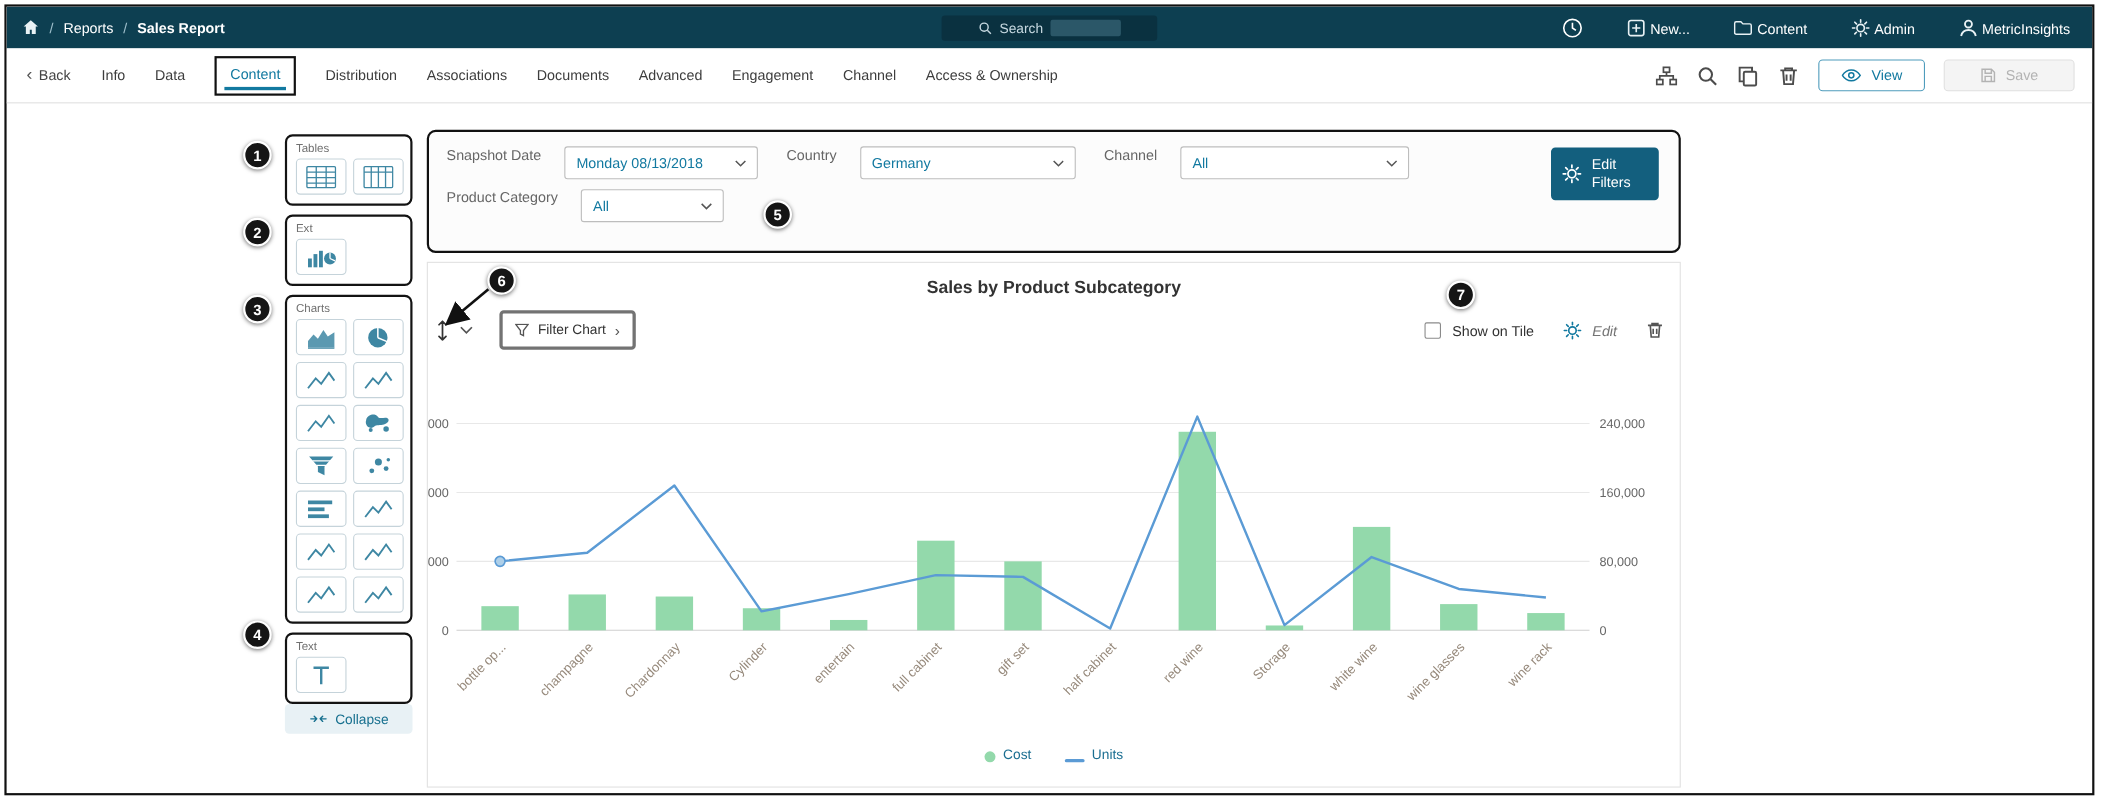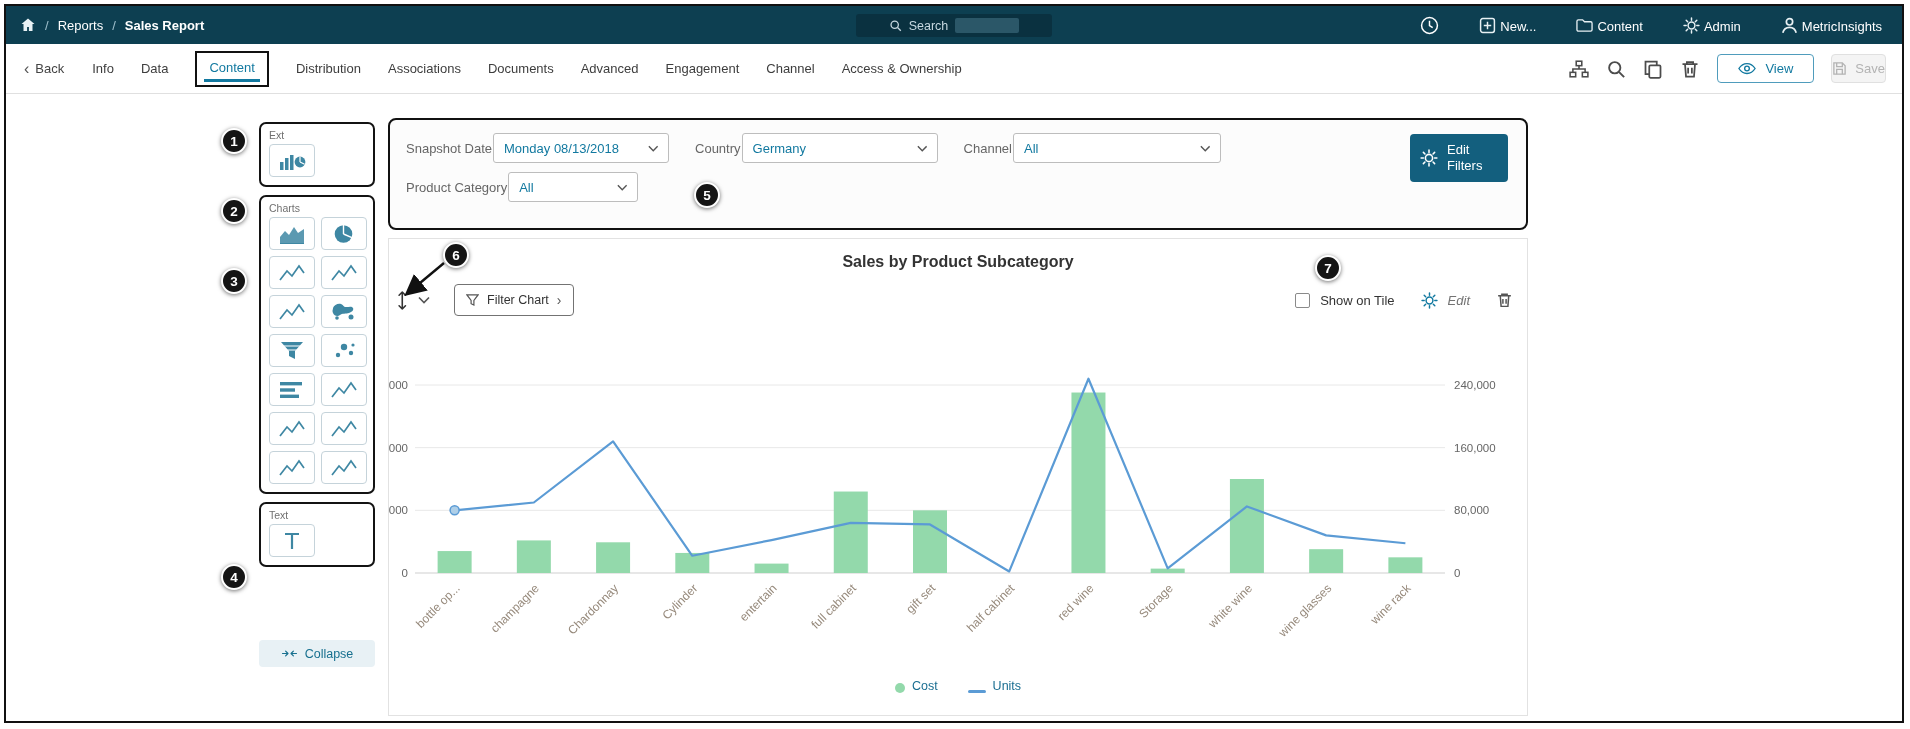--- a/index.html
+++ b/index.html
@@ -25,55 +25,55 @@
   .back { display:flex; align-items:center; gap:6px; padding-left:18px; font-size:13px; color:#444; cursor:pointer; }
   .back .chev { font-size:16px; color:#555; }
   .tabs { display:flex; align-items:center; gap:27px; margin-left:28px; }
   .tab { font-size:13px; color:#3d3d3d; cursor:pointer; white-space:nowrap; }
   .tab.active { color:#1279a0; border:2px solid #111; padding:7px 12px 10px; position:relative; background:#fff; }
   .tab.active:after { content:''; position:absolute; left:7px; right:7px; bottom:3px; height:3px; background:#1279a0; }
   .tab-actions { margin-left:auto; display:flex; align-items:center; gap:17px; padding-right:16px; }
   .icon-btn { width:20px; height:20px; color:#4c4c4c; display:flex; cursor:pointer; }
   .btn-view { display:flex; align-items:center; gap:9px; border:1px solid #4f9cbc; color:#1279a0; border-radius:4px; padding:6px 20px; font-size:13px; background:#fff; cursor:pointer; }
   .btn-view .icon { width:18px; height:13px; display:flex; }
-  .btn-save { display:flex; align-items:center; gap:8px; border:1px solid #e0e0e0; color:#b3b3b3; border-radius:4px; padding:6px 0; font-size:13px; background:#f4f4f4; }
+  .btn-save { display:flex; align-items:center; gap:8px; border:1px solid #e0e0e0; color:#b3b3b3; border-radius:4px; padding:6px 32px; font-size:13px; background:#f4f4f4; }
   .btn-save .icon { width:15px; height:15px; display:flex; }
 
   
   .palette { position:absolute; left:253px; top:116px; width:122px; }
   .section { border:2px solid #131313; border-radius:7px; background:#fff; padding:5px 8px 8px; margin-bottom:8px; width:116px; }
   .sec-label { font-size:10.5px; color:#707070; display:block; margin-bottom:3px; }
   .icon-grid { display:grid; grid-template-columns:repeat(2,46px); gap:6px; }
   .pal-btn { width:46px; height:33px; border:1px solid #c5d3da; border-radius:4px; background:#fff; display:flex; align-items:center; justify-content:center; color:#3e87a3; cursor:pointer; }
   .pal-btn svg { width:28px; height:22px; }
   .collapse-btn { position:absolute; left:253px; top:634px; width:116px; height:27px; background:#e8f1f5; border-radius:4px; display:flex; align-items:center; justify-content:center; gap:7px; color:#17708f; font-size:12.5px; cursor:pointer; }
   .collapse-btn .icon { width:17px; height:13px; display:flex; }
 
   
   .filter-panel { position:absolute; left:382px; top:112px; width:1140px; height:112px; border:2px solid #111; border-radius:8px; background:#fcfcfc; }
   .filter-rows { position:absolute; left:16px; top:13px; display:flex; flex-direction:column; gap:9px; }
   .f-row { display:flex; align-items:center; gap:26px; }
-  .filter-group { display:flex; align-items:center; gap:1px; }
+  .filter-group { display:flex; align-items:flex-start; gap:21px; }
   .filter-group .flabel { font-size:13px; color:#666; white-space:nowrap; }
   .select { height:30px; border:1px solid #bdbdbd; border-radius:3px; background:#fff; display:flex; align-items:center; justify-content:space-between; padding:0 9px 0 10px; font-size:13px; color:#1279a0; cursor:pointer; }
   .select .caret { width:11px; height:7px; display:flex; color:#555; margin-left:10px; }
   .fg-snapshot-date .select { width:176px; }
   .fg-country .select { width:196px; }
   .fg-channel .select { width:208px; }
   .fg-product-category .select { width:130px; }
   .edit-filters { position:absolute; right:18px; top:14px; width:98px; height:48px; background:#135f7e; color:#fff; border:none; border-radius:4px; display:flex; align-items:center; gap:9px; padding:0 10px; font-size:13px; line-height:1.25; cursor:pointer; font-family:"Liberation Sans",sans-serif; text-align:left; }
   .edit-filters .icon { width:18px; height:18px; display:flex; flex:0 0 auto; }
 
   
   .chart-panel { position:absolute; left:382px; top:232px; width:1140px; height:478px; border:1px solid #e2e2e2; background:#fff; overflow:hidden; }
   .chart-title { text-align:center; margin-top:14px; font-size:16px; font-weight:bold; color:#333; }
   .chart-toolbar { position:absolute; left:8px; right:14px; top:44px; height:34px; display:flex; align-items:center; gap:10px; }
   .handle-icon { width:11px; height:19px; display:flex; color:#333; cursor:grab; }
   .chev-icon { width:12px; height:8px; display:flex; color:#555; cursor:pointer; }
-  .filter-chart { display:flex; align-items:center; gap:8px; border:1px solid #737373; border-radius:4px; background:#fff; padding:7px 11px; font-size:12.5px; color:#333; cursor:pointer; margin-left:14px; font-family:"Liberation Sans",sans-serif; }
+  .filter-chart { display:flex; align-items:center; gap:8px; border:3px solid #737373; border-radius:4px; background:#fff; padding:7px 11px; font-size:12.5px; color:#333; cursor:pointer; margin-left:14px; font-family:"Liberation Sans",sans-serif; }
   .filter-chart .icon { width:13px; height:13px; display:flex; color:#555; }
   .filter-chart .chev-r { color:#555; font-size:14px; }
   .toolbar-right { margin-left:auto; display:flex; align-items:center; gap:10px; font-size:13px; color:#333;padding-left:33px; }
   .checkbox { width:15px; height:15px; border:1.5px solid #8a8a8a; border-radius:2px; background:#fff; cursor:pointer; }
   .gear-teal { width:17px; height:17px; display:flex; color:#1279a0; margin-left:16px; cursor:pointer; }
   .edit-link { color:#737373; cursor:pointer;font-style:italic; }
   .trash-grey { width:17px; height:18px; display:flex; color:#555; margin-left:16px; cursor:pointer; }
   #chart-svg { position:absolute; left:0; top:80px; }
   .legend { position:absolute; left:0; top:440px; width:100%; display:flex; justify-content:center; gap:30px; font-size:12.5px; color:#1a6e91; }
   .legend-item { display:flex; align-items:flex-end; gap:7px; cursor:pointer; }
@@ -214,20 +214,37 @@
               <path d="M2 2h9l3 3v9H2z"></path>
               <path d="M5 2v4h6V2M5 14v-5h6v5"></path>
             </svg>
           </span>
         <span>Save</span>
       </button>
     </div>
   </nav>
 
   <aside class="palette" id="palette">
+      <div class="section">
+        <span class="sec-label">Tables</span>
+        <div class="icon-grid">
+          <button class="pal-btn">
+            <svg viewBox="0 0 28 22" fill="none" stroke="currentColor" stroke-width="1.2">
+              <rect x="1" y="1.5" width="26" height="19" rx="1"></rect>
+              <path d="M1 6.5h26M1 11.5h26M1 16.5h26M9.5 1.5v19M18.5 1.5v19"></path>
+            </svg>
+          </button>
+          <button class="pal-btn">
+            <svg viewBox="0 0 28 22" fill="none" stroke="currentColor" stroke-width="1.2">
+              <rect x="1" y="1.5" width="26" height="19" rx="1"></rect>
+              <path d="M1 6.5h26M7.5 1.5v19M14 1.5v19M20.5 1.5v19"></path>
+            </svg>
+          </button>
+        </div>
+      </div>
       <div class="section">
         <span class="sec-label">Ext</span>
         <div class="icon-grid">
           <button class="pal-btn">
             <svg viewBox="0 0 28 22">
               <g fill="currentColor">
                 <rect x="2" y="12" width="3.5" height="8"></rect>
                 <rect x="7" y="8" width="3.5" height="12"></rect>
                 <rect x="12" y="5" width="3.5" height="15"></rect>
                 <circle cx="22" cy="12" r="5.4"></circle>

